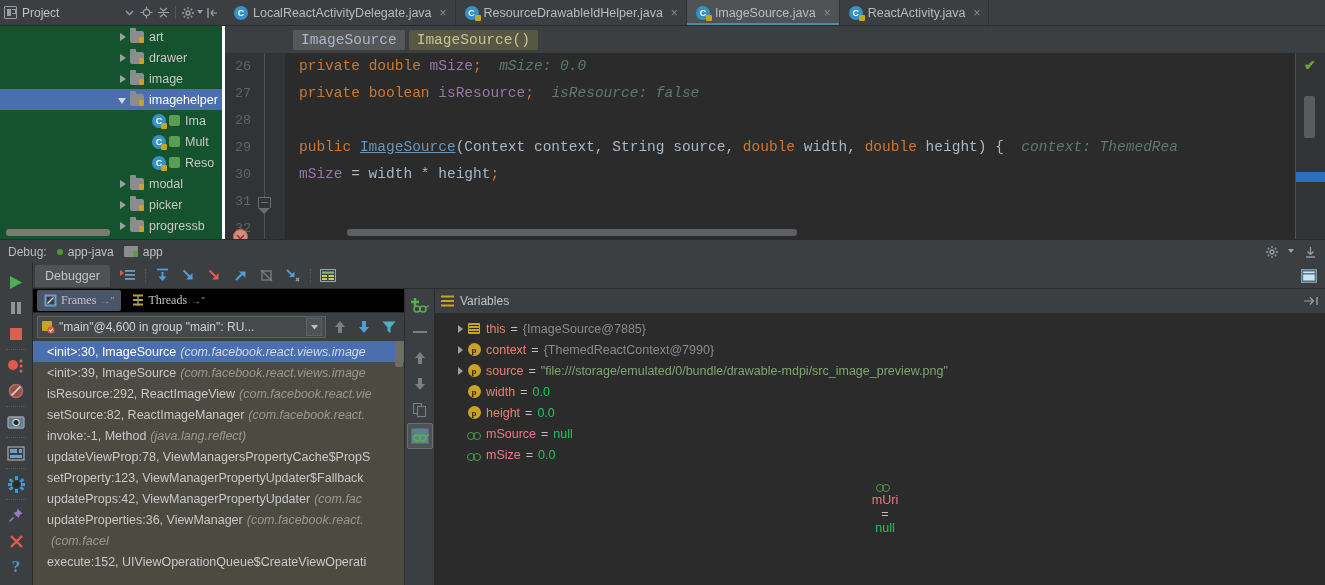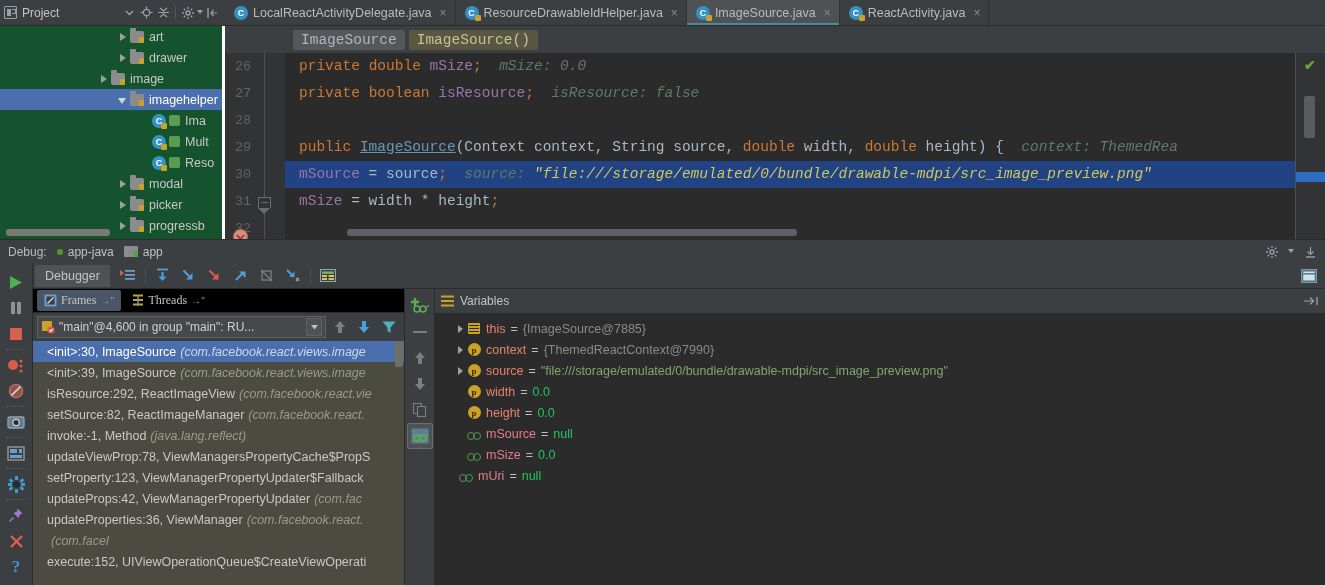--- a/index.html
+++ b/index.html
@@ -321,21 +321,21 @@
           <div class="tnode" style="padding-left: 118px;">
             <span class="arrow right"></span>
             <span class="folder-ic"></span>
             <span>art</span>
           </div>
           <div class="tnode" style="padding-left: 118px;">
             <span class="arrow right"></span>
             <span class="folder-ic"></span>
             <span>drawer</span>
           </div>
-          <div class="tnode" style="padding-left: 82px; margin-left: 17px;">
+          <div class="tnode" style="padding-left: 118px;">
             <span class="arrow right"></span>
             <span class="folder-ic"></span>
             <span>image</span>
           </div>
           <div class="tnode sel" style="padding-left: 118px;">
             <span class="arrow down"></span>
             <span class="folder-ic"></span>
             <span>imagehelper</span>
           </div>
           <div class="tnode" style="padding-left: 152px;">
@@ -396,21 +396,20 @@
                 <path d="M1 2 L4.5 6 L8 2" stroke="#7a3b32" stroke-width="1.5" fill="none"></path>
               </svg>
           </div>
         </div>
         <div class="codearea">
           <div id="codelines">
               <div class="cline"><span class="kw">private</span><span class="pl"> </span><span class="kw">double</span><span class="fld"> mSize</span><span class="sem">;</span><span class="pl">  </span><span class="hint">mSize: 0.0</span></div>
               <div class="cline"><span class="kw">private</span><span class="pl"> </span><span class="kw">boolean</span><span class="fld"> isResource</span><span class="sem">;</span><span class="pl">  </span><span class="hint">isResource: false</span></div>
               <div class="cline"></div>
               <div class="cline"><span class="kw">public</span><span class="pl"> </span><span class="mname">ImageSource</span><span class="pl">(Context context, </span><span class="pl">String</span><span class="pl"> source, </span><span class="kw">double</span><span class="pl"> width, </span><span class="kw">double</span><span class="pl"> height) {</span><span class="hint">  context: ThemedRea</span></div>
-              <div class="cline hl"><span class="fld">mSource</span><span class="pl"> = source</span><span class="sem">;</span><span class="pl">  </span><span class="hint">source:</span><span class="pl"> </span><span class="str">"file:///storage/emulated/0/bundle/drawable-mdpi/src_image_preview.png"</span></div>
               <div class="cline"><span class="fld">mSize</span><span class="pl"> = width * height</span><span class="sem">;</span></div>
               <div class="cline"></div>
             </div>
           <div class="code-hscroll"></div>
         </div>
         <div class="rmargin">
           <span class="okcheck">✔</span>
           <div class="vscroll-thumb"></div>
           <div class="mark-blue"></div>
         </div>
@@ -825,21 +824,21 @@
               </div>
               <div class="vrow" style="padding-left: 18px;">
                 <span class="v-arrow"></span>
                 <span class="v-ic">
                   <span class="ic-f"></span>
                 </span>
                 <span class="vname-f">mSize</span>
                 <span class="veq">=</span>
                 <span class="vval-num">0.0</span>
               </div>
-              <div class="vrow" style="padding-left: 10px;">
+              <div class="vrow" style="padding-left: 10px; flex-direction: column;">
                 <span class="v-arrow"></span>
                 <span class="v-ic">
                   <span class="ic-f"></span>
                 </span>
                 <span class="vname-f">mUri</span>
                 <span class="veq">=</span>
                 <span class="vval-num">null</span>
               </div>
             </div>
         </div>

